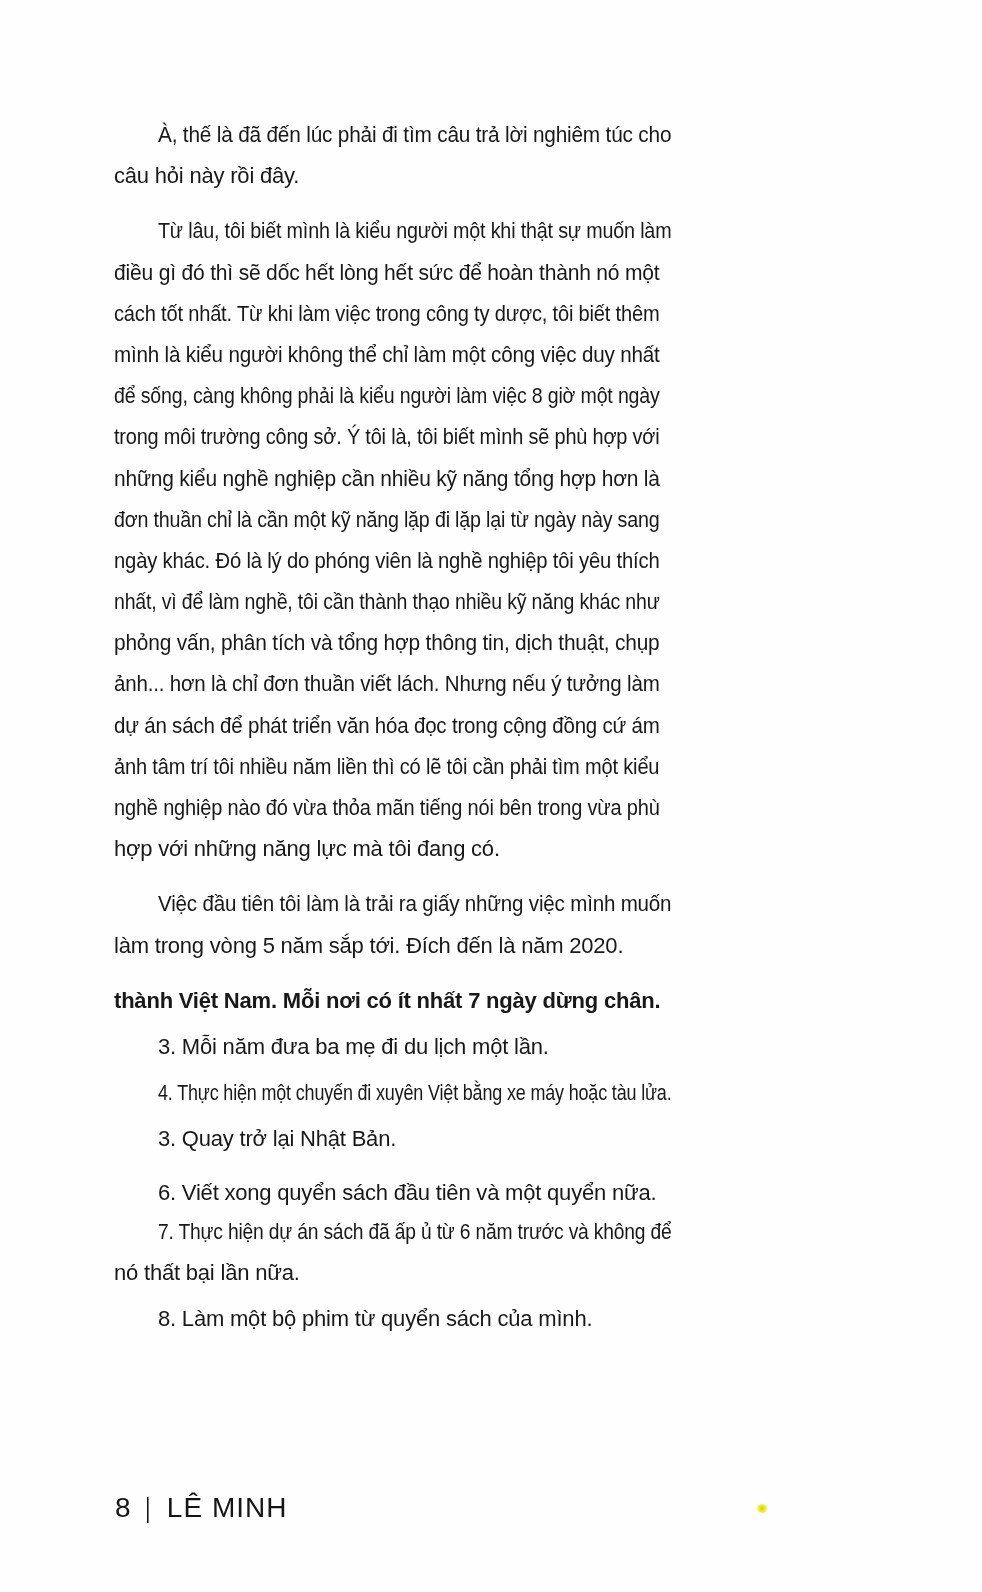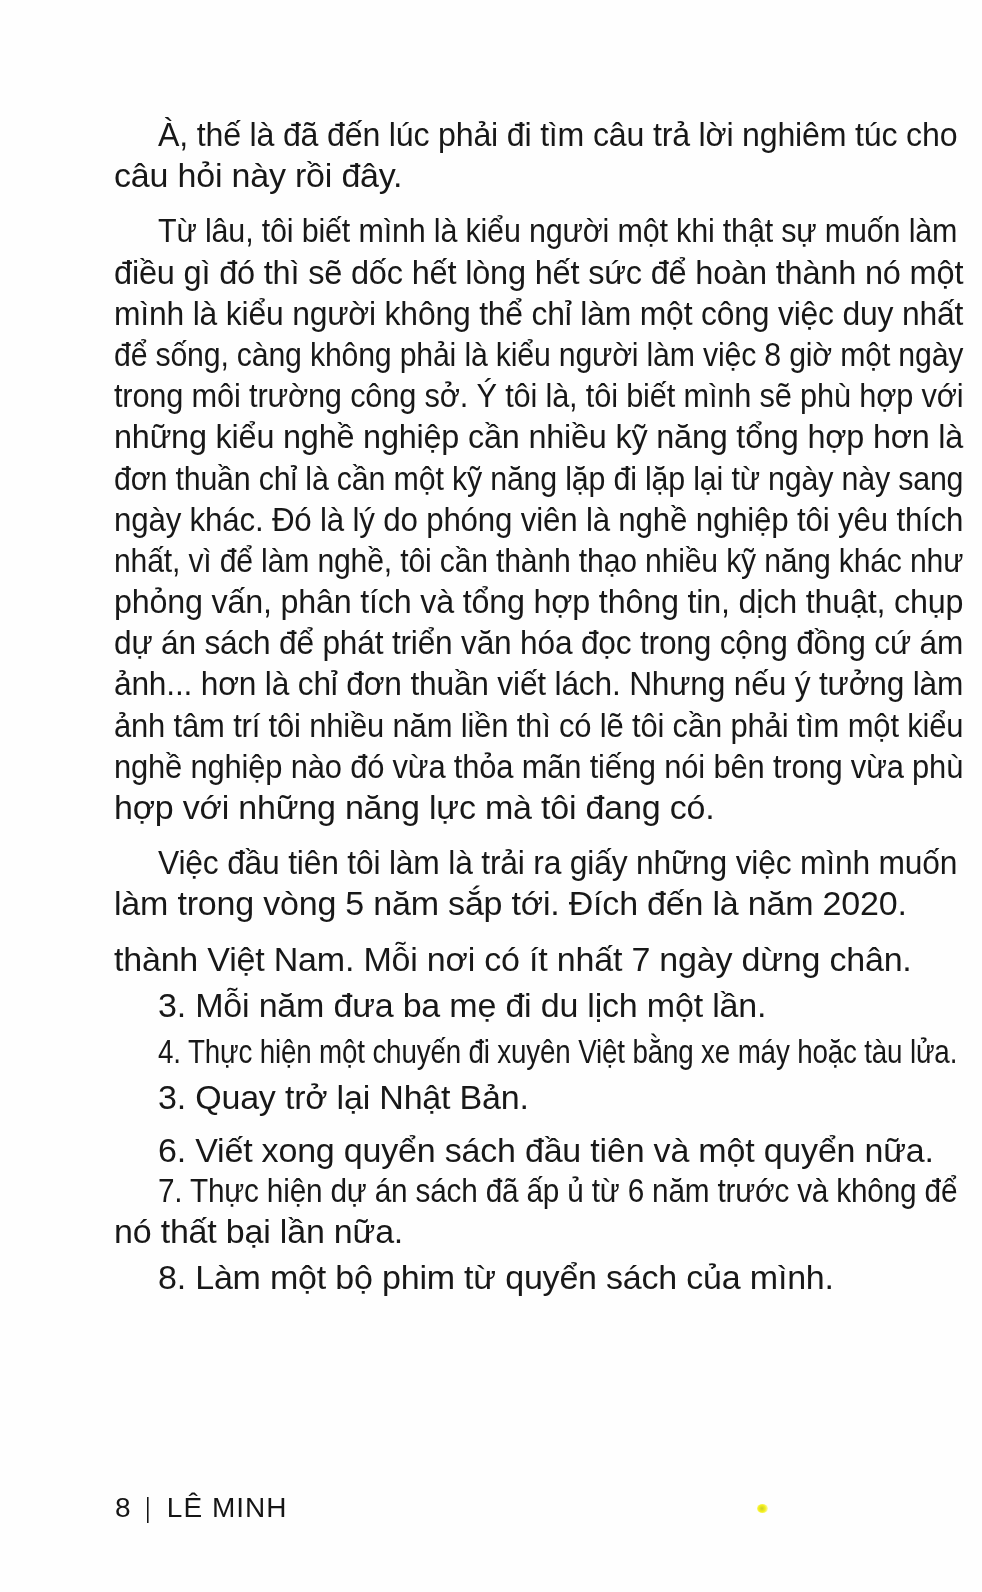--- a/index.html
+++ b/index.html
@@ -16,21 +16,21 @@
     position: absolute;
     left: 114px;
     top: 114px;
     width: 748px;
   }
   .block { margin-bottom: 5px; }
   .block.paragraph { margin-bottom: 14px; }
   .line {
     height: 41.2px;
     line-height: 41.2px;
-    font-size: 34px;
+    font-size: 22px;
     white-space: nowrap;
   }
   .line.first { padding-left: 44px; }
   .ln {
     display: inline-block;
     transform-origin: 0 50%;
     letter-spacing: -0.2px;
   }
   .footer {
     position: absolute;
@@ -60,40 +60,41 @@
 
 <div class="page">
   <main class="text-block">
       <div class="block paragraph paragraph">
         <div class="line first"><span class="ln" style="transform: scaleX(0.945);">À, thế là đã đến lúc phải đi tìm câu trả lời nghiêm túc cho</span></div>
         <div class="line"><span class="ln" style="transform: scaleX(1);">câu hỏi này rồi đây.</span></div>
       </div>
       <div class="block paragraph paragraph">
         <div class="line first"><span class="ln" style="transform: scaleX(0.8969);">Từ lâu, tôi biết mình là kiểu người một khi thật sự muốn làm</span></div>
         <div class="line"><span class="ln" style="transform: scaleX(0.9563);">điều gì đó thì sẽ dốc hết lòng hết sức để hoàn thành nó một</span></div>
+        <div class="line"><span class="ln" style="transform: scaleX(0.912);">cách tốt nhất. Từ khi làm việc trong công ty dược, tôi biết thêm</span></div>
         <div class="line"><span class="ln" style="transform: scaleX(0.9369);">mình là kiểu người không thể chỉ làm một công việc duy nhất</span></div>
         <div class="line"><span class="ln" style="transform: scaleX(0.8896);">để sống, càng không phải là kiểu người làm việc 8 giờ một ngày</span></div>
         <div class="line"><span class="ln" style="transform: scaleX(0.9052);">trong môi trường công sở. Ý tôi là, tôi biết mình sẽ phù hợp với</span></div>
         <div class="line"><span class="ln" style="transform: scaleX(0.9523);">những kiểu nghề nghiệp cần nhiều kỹ năng tổng hợp hơn là</span></div>
         <div class="line"><span class="ln" style="transform: scaleX(0.8932);">đơn thuần chỉ là cần một kỹ năng lặp đi lặp lại từ ngày này sang</span></div>
         <div class="line"><span class="ln" style="transform: scaleX(0.9199);">ngày khác. Đó là lý do phóng viên là nghề nghiệp tôi yêu thích</span></div>
         <div class="line"><span class="ln" style="transform: scaleX(0.8872);">nhất, vì để làm nghề, tôi cần thành thạo nhiều kỹ năng khác như</span></div>
         <div class="line"><span class="ln" style="transform: scaleX(0.9489);">phỏng vấn, phân tích và tổng hợp thông tin, dịch thuật, chụp</span></div>
+        <div class="line"><span class="ln" style="transform: scaleX(0.9319);">ảnh... hơn là chỉ đơn thuần viết lách. Nhưng nếu ý tưởng làm</span></div>
         <div class="line"><span class="ln" style="transform: scaleX(0.9302);">dự án sách để phát triển văn hóa đọc trong cộng đồng cứ ám</span></div>
-        <div class="line"><span class="ln" style="transform: scaleX(0.9319);">ảnh... hơn là chỉ đơn thuần viết lách. Nhưng nếu ý tưởng làm</span></div>
         <div class="line"><span class="ln" style="transform: scaleX(0.9116);">ảnh tâm trí tôi nhiều năm liền thì có lẽ tôi cần phải tìm một kiểu</span></div>
         <div class="line"><span class="ln" style="transform: scaleX(0.9096);">nghề nghiệp nào đó vừa thỏa mãn tiếng nói bên trong vừa phù</span></div>
         <div class="line"><span class="ln" style="transform: scaleX(1); text-align: right;">hợp với những năng lực mà tôi đang có.</span></div>
       </div>
       <div class="block paragraph paragraph">
         <div class="line first"><span class="ln" style="transform: scaleX(0.9345);">Việc đầu tiên tôi làm là trải ra giấy những việc mình muốn</span></div>
         <div class="line"><span class="ln" style="transform: scaleX(1);">làm trong vòng 5 năm sắp tới. Đích đến là năm 2020.</span></div>
       </div>
       <div class="block listitem">
-        <div class="line"><span class="ln" style="transform: scaleX(1);">thành Việt Nam. Mỗi nơi có ít nhất 7 ngày dừng chân.</span></div>
+        <div class="line"><span class="ln" style="transform: scaleX(1); font-weight: bold;">thành Việt Nam. Mỗi nơi có ít nhất 7 ngày dừng chân.</span></div>
       </div>
       <div class="block listitem">
         <div class="line first"><span class="ln" style="transform: scaleX(1);">3. Mỗi năm đưa ba mẹ đi du lịch một lần.</span></div>
       </div>
       <div class="block listitem">
         <div class="line first"><span class="ln" style="transform: scaleX(0.8167);">4. Thực hiện một chuyến đi xuyên Việt bằng xe máy hoặc tàu lửa.</span></div>
       </div>
       <div class="block listitem">
         <div class="line first"><span class="ln" style="transform: scaleX(1);">3. Quay trở lại Nhật Bản.</span></div>
       </div>

